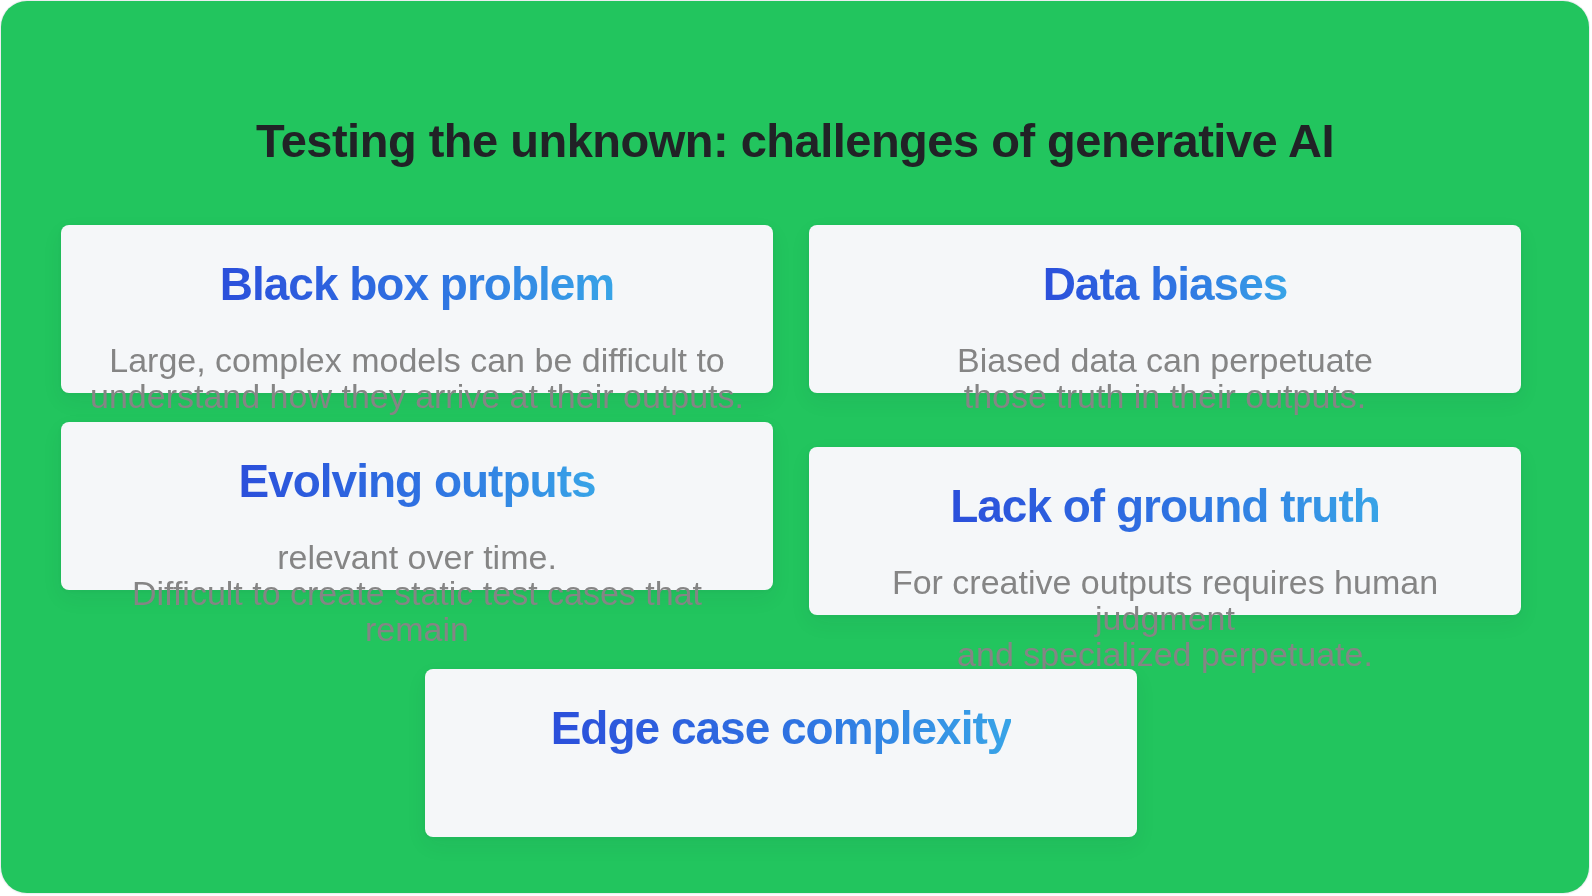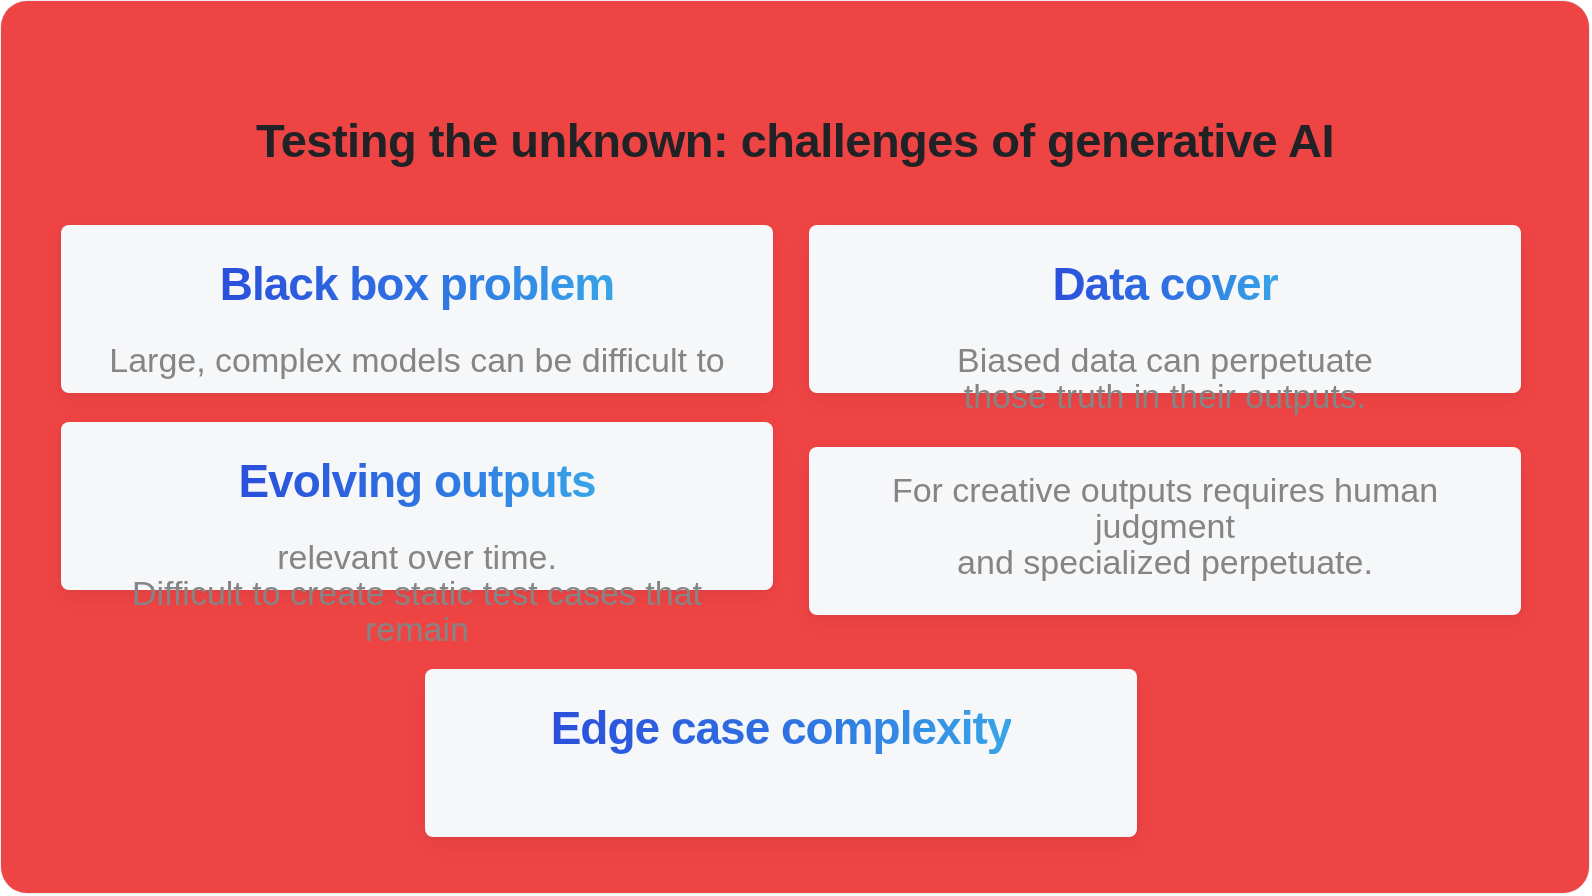--- a/index.html
+++ b/index.html
@@ -9,21 +9,21 @@
       height: 896px;
       background: #ffffff;
       overflow: hidden;
     }
     .frame {
       position: absolute;
       left: 1px;
       top: 1px;
       width: 1588px;
       height: 892px;
-      background: #ef4444;
+      background: #22c55e;
       border-radius: 26px;
       box-shadow: 0 0 0 1px #eceef1, 0 1px 3px rgba(0,0,0,0.04);
       font-family: "Liberation Sans", "DejaVu Sans", sans-serif;
     }
     .title {
       position: absolute;
       left: 0;
       right: 0;
       top: 112px;
       text-align: center;
@@ -73,40 +73,42 @@
 </head>
 <body>
 
 <div class="frame">
   <h1 class="title">Testing the unknown: challenges of generative AI</h1>
 
   <div class="card" id="card-0">
     <h2 class="card-title">Black box problem</h2>
     <div class="card-desc">
       <div>Large, complex models can be difficult to</div>
+      <div>understand how they arrive at their outputs.</div>
     </div>
   </div>
 
   <div class="card" id="card-1">
-    <h2 class="card-title">Data cover</h2>
+    <h2 class="card-title">Data biases</h2>
     <div class="card-desc">
       <div>Biased data can perpetuate</div>
       <div>those truth in their outputs.</div>
     </div>
   </div>
 
   <div class="card" id="card-2">
     <h2 class="card-title">Evolving outputs</h2>
     <div class="card-desc">
       <div>relevant over time.</div>
       <div>Difficult to create static test cases that remain</div>
     </div>
   </div>
 
   <div class="card" id="card-3">
+    <h2 class="card-title">Lack of ground truth</h2>
     <div class="card-desc">
       <div>For creative outputs requires human judgment</div>
       <div>and specialized perpetuate.</div>
     </div>
   </div>
 
   <div class="card" id="card-4">
     <h2 class="card-title">Edge case complexity</h2>
   </div>
 </div>

